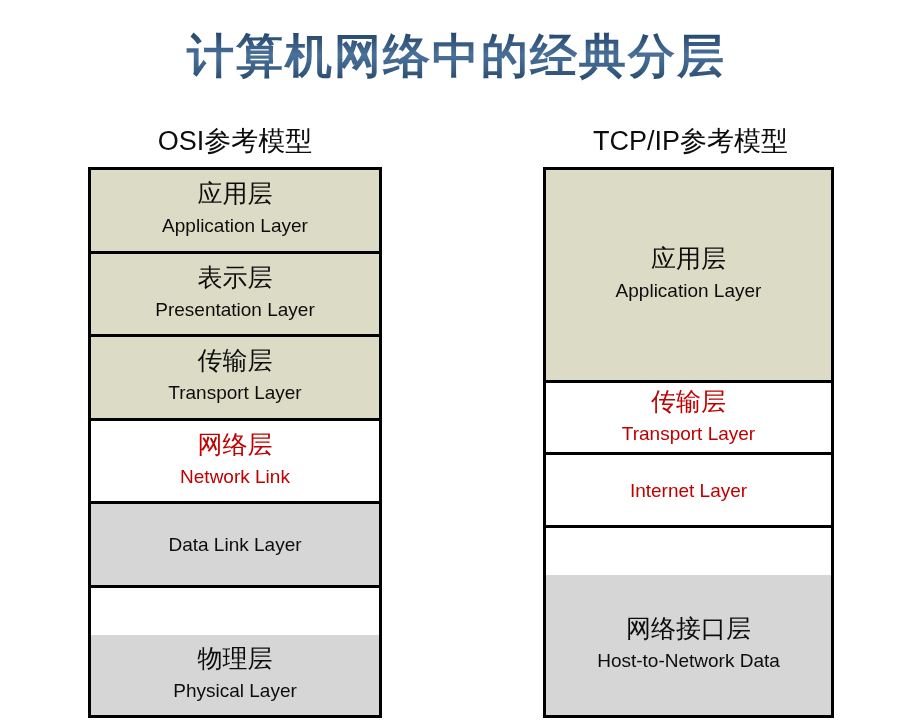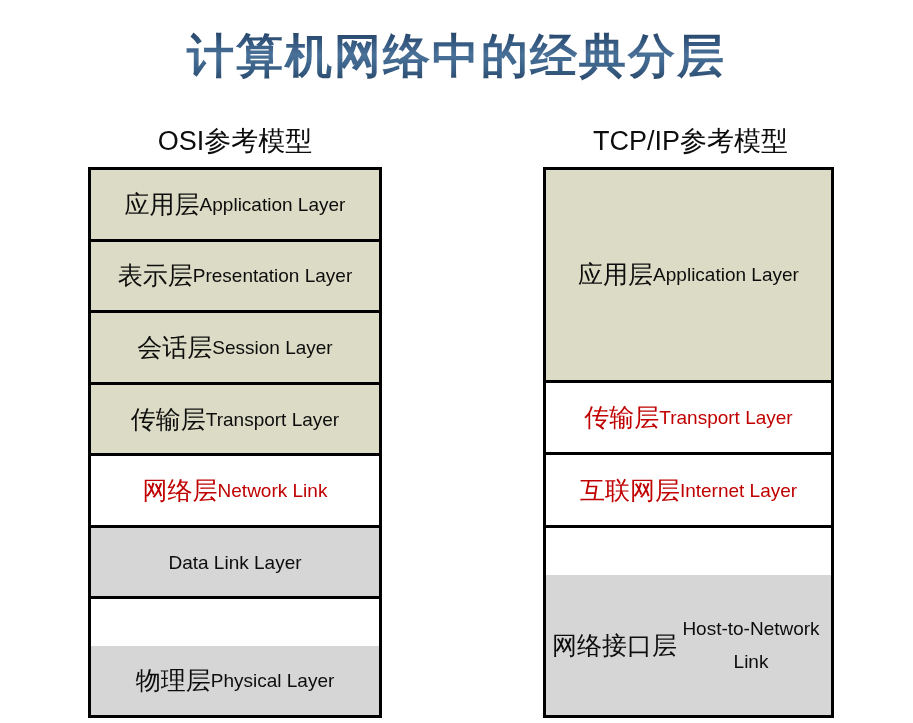--- a/index.html
+++ b/index.html
@@ -63,21 +63,21 @@
     display: flex;
     flex-direction: column;
   }
   #osi-stack { left: 88px;  width: 294px; height: 551px; }
   #tcp-stack { left: 543px; width: 291px; height: 551px; }
 
   .layer {
     box-sizing: border-box;
     border-bottom: 3px solid #000000;
     display: flex;
-    flex-direction: row;
+    flex-direction: column;
     align-items: center;
     justify-content: center;
     text-align: center;
     padding: 0 6px;
   }
   .layer:last-child { border-bottom: none; margin-top: 47px; }
 
   .layer .cn {
     font-size: 25px;
     line-height: 31px;
@@ -107,24 +107,20 @@
   <div class="layer fill-khaki" style="flex:1">
     <div class="cn text-black">应用层</div>
     <div class="en text-black">Application Layer</div>
   </div>
 
   <div class="layer fill-khaki" style="flex:1">
     <div class="cn text-black">表示层</div>
     <div class="en text-black">Presentation Layer</div>
   </div>
 
-  <div class="layer fill-khaki" style="flex:1">
-    <div class="cn text-black">会话层</div>
-    <div class="en text-black">Session Layer</div>
-  </div>
 
   <div class="layer fill-khaki" style="flex:1">
     <div class="cn text-black">传输层</div>
     <div class="en text-black">Transport Layer</div>
   </div>
 
   <div class="layer fill-white" style="flex:1">
     <div class="cn text-red">网络层</div>
     <div class="en text-red">Network Link</div>
   </div>
@@ -148,22 +144,21 @@
     <div class="cn text-black">应用层</div>
     <div class="en text-black">Application Layer</div>
   </div>
 
   <div class="layer fill-white" style="flex:1">
     <div class="cn text-red">传输层</div>
     <div class="en text-red">Transport Layer</div>
   </div>
 
   <div class="layer fill-white" style="flex:1">
-    <div class="cn text-red">互联网层</div>
     <div class="en text-red">Internet Layer</div>
   </div>
 
   <div class="layer fill-gray" style="flex:2">
     <div class="cn text-black">网络接口层</div>
-    <div class="en text-black" style="max-width:232px">Host-to-Network Link</div>
+    <div class="en text-black" style="max-width:232px">Host-to-Network Data</div>
   </div>
 
 </div>
 
 </body></html>

